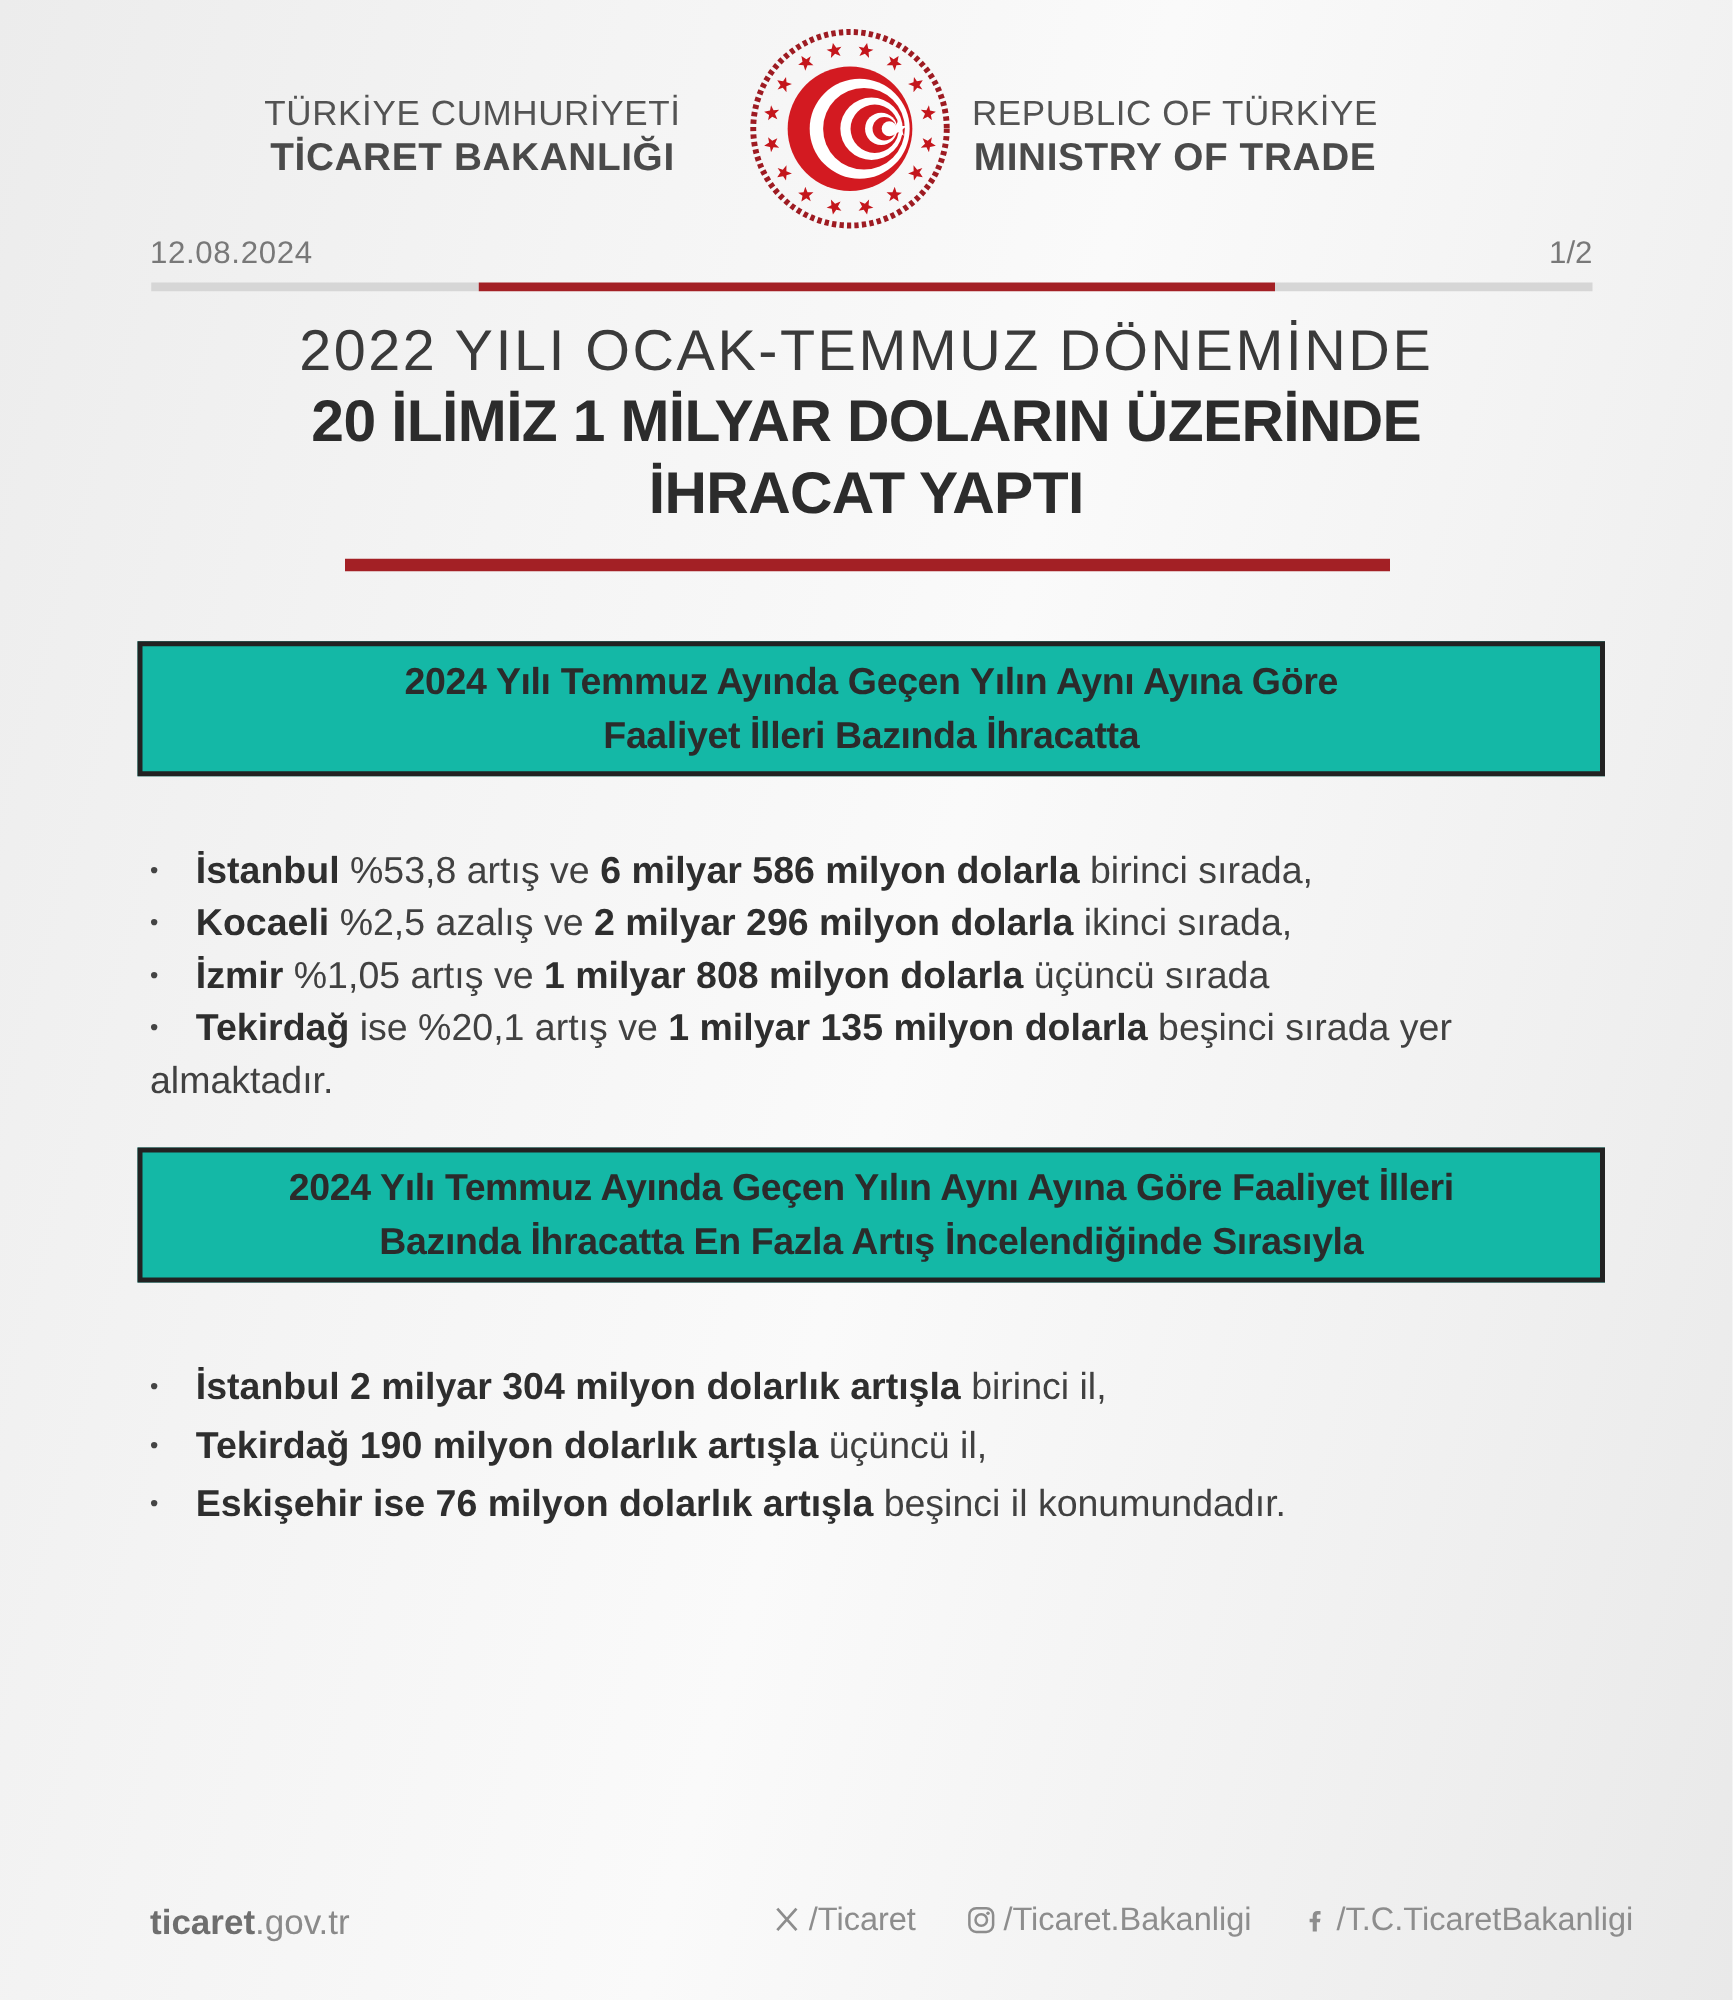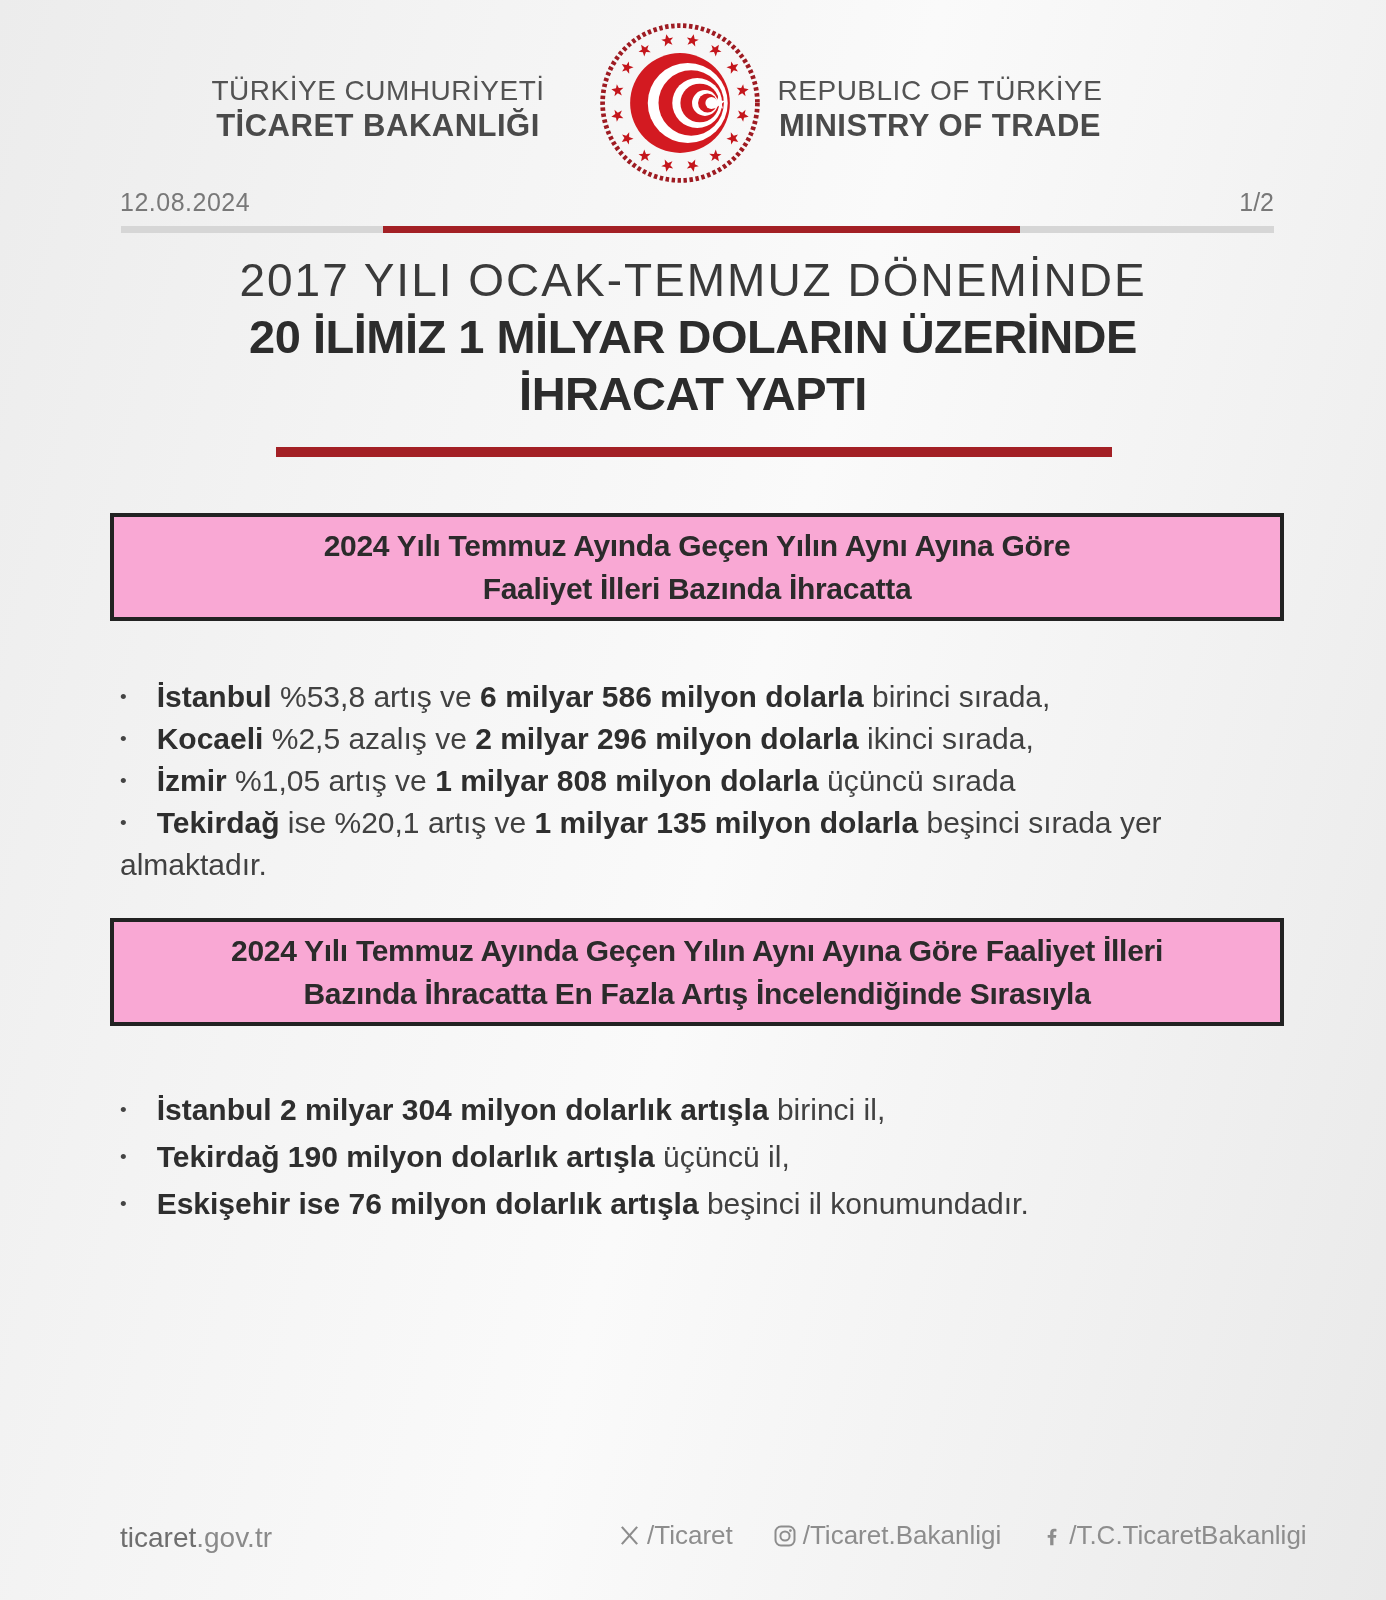--- a/index.html
+++ b/index.html
@@ -28,37 +28,37 @@
   #bar .seg2{width:637px;background:#a32025;}
   #bar .seg3{width:254px;background:#d6d6d6;}
 
   
   #title{left:0;top:252px;width:1386px;text-align:center;color:#303030;}
   #title .t1{font-size:46px;font-weight:400;letter-spacing:2px;color:#3a3a3a;line-height:56px;}
   #title .t2,#title .t3{font-size:47px;font-weight:800;letter-spacing:-.5px;line-height:57px;color:#2c2c2c;}
   #title-underline{left:276px;top:447px;width:836px;height:10px;background:#a32025;}
 
   
-  .hbox{left:110px;width:1158px;border:4px solid #222;background:#f9a8d4;
+  .hbox{left:110px;width:1158px;border:4px solid #222;background:#14b8a6;
         text-align:center;font-size:30px;font-weight:700;color:#2b2b2b;
         letter-spacing:-.3px;line-height:43px;padding:7px 4px;}
   #box1{top:513px;}
   #box2{top:918px;}
 
   
   .blist{left:120px;width:1158px;color:#414141;}
   #list1{top:633px;font-size:30px;line-height:42px;margin-top:43px;}
   #list2{top:1086px;font-size:30px;line-height:47px;}
   .li{margin:0;}
   .li .dot{font-size:19px;vertical-align:4px;margin-right:30px;color:#444;}
   .li .b{font-weight:700;color:#2e2e2e;}
 
   
   #site{left:120px;top:1522px;font-size:28px;color:#8a8a8a;text-decoration:none;}
-  #site .b{font-weight:400;color:#6e6e6e;}
+  #site .b{font-weight:700;color:#6e6e6e;}
   #social{left:618px;top:1520px;display:flex;align-items:center;gap:40px;}
   .soc{display:flex;align-items:center;gap:6px;font-size:26px;color:#8d8d8d;text-decoration:none;}
   .soc svg{display:block;}
 </style>
 </head>
 <body>
 
 <div class="abs org" id="org-tr">
   <div class="l1">TÜRKİYE CUMHURİYETİ</div>
   <div class="l2">TİCARET BAKANLIĞI</div>
@@ -108,21 +108,21 @@
 <div class="abs" id="date">12.08.2024</div>
 <div class="abs" id="pagenum">1/2</div>
 
 <div class="abs" id="bar">
   <div class="seg1"></div>
   <div class="seg2"></div>
   <div class="seg3"></div>
 </div>
 
 <div class="abs" id="title">
-  <div class="t1">2017 YILI OCAK-TEMMUZ DÖNEMİNDE</div>
+  <div class="t1">2022 YILI OCAK-TEMMUZ DÖNEMİNDE</div>
   <div class="t2">20 İLİMİZ 1 MİLYAR DOLARIN ÜZERİNDE</div>
   <div class="t3">İHRACAT YAPTI</div>
 </div>
 <div class="abs" id="title-underline"></div>
 
 <div class="abs hbox" id="box1">
   <div>2024 Yılı Temmuz Ayında Geçen Yılın Aynı Ayına Göre</div>
   <div>Faaliyet İlleri Bazında İhracatta</div>
 </div>
 

